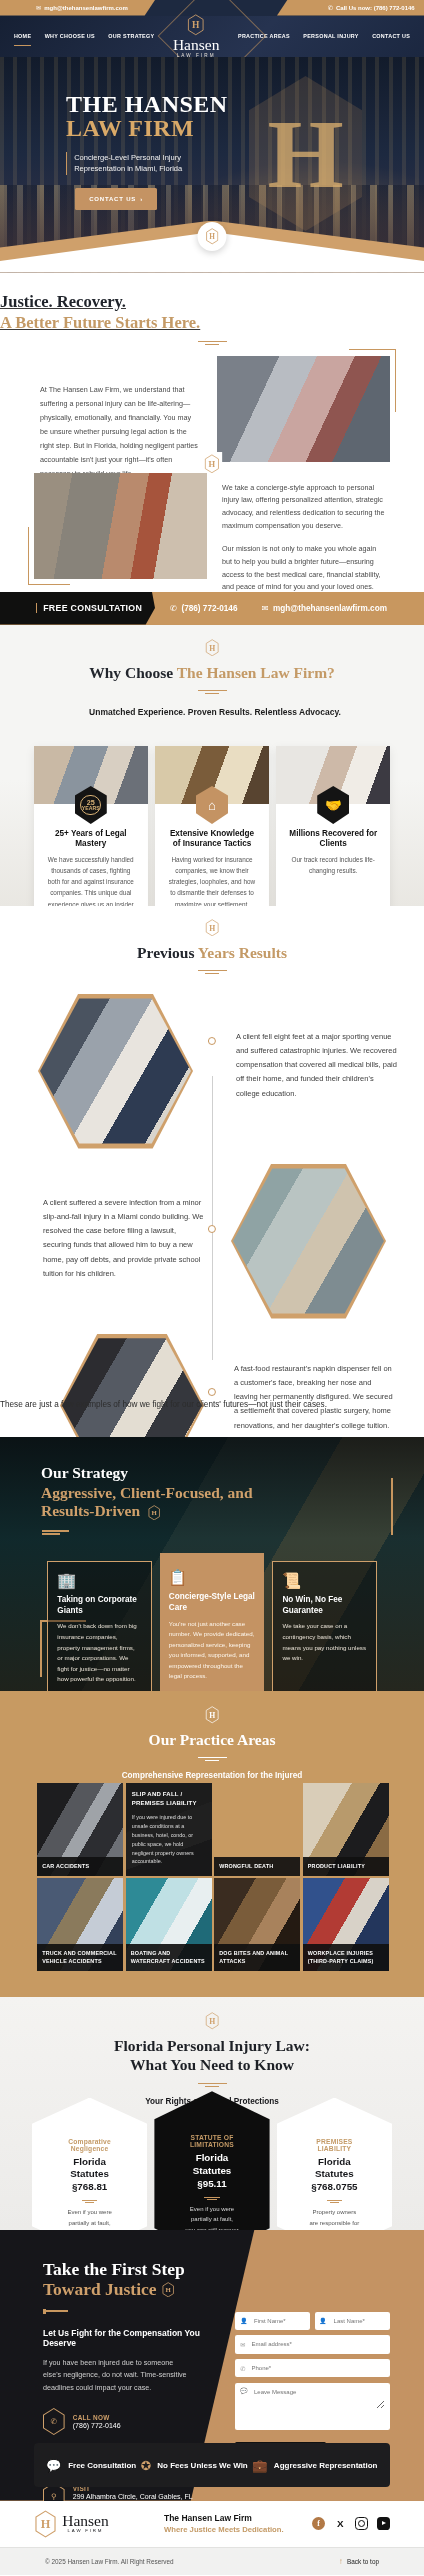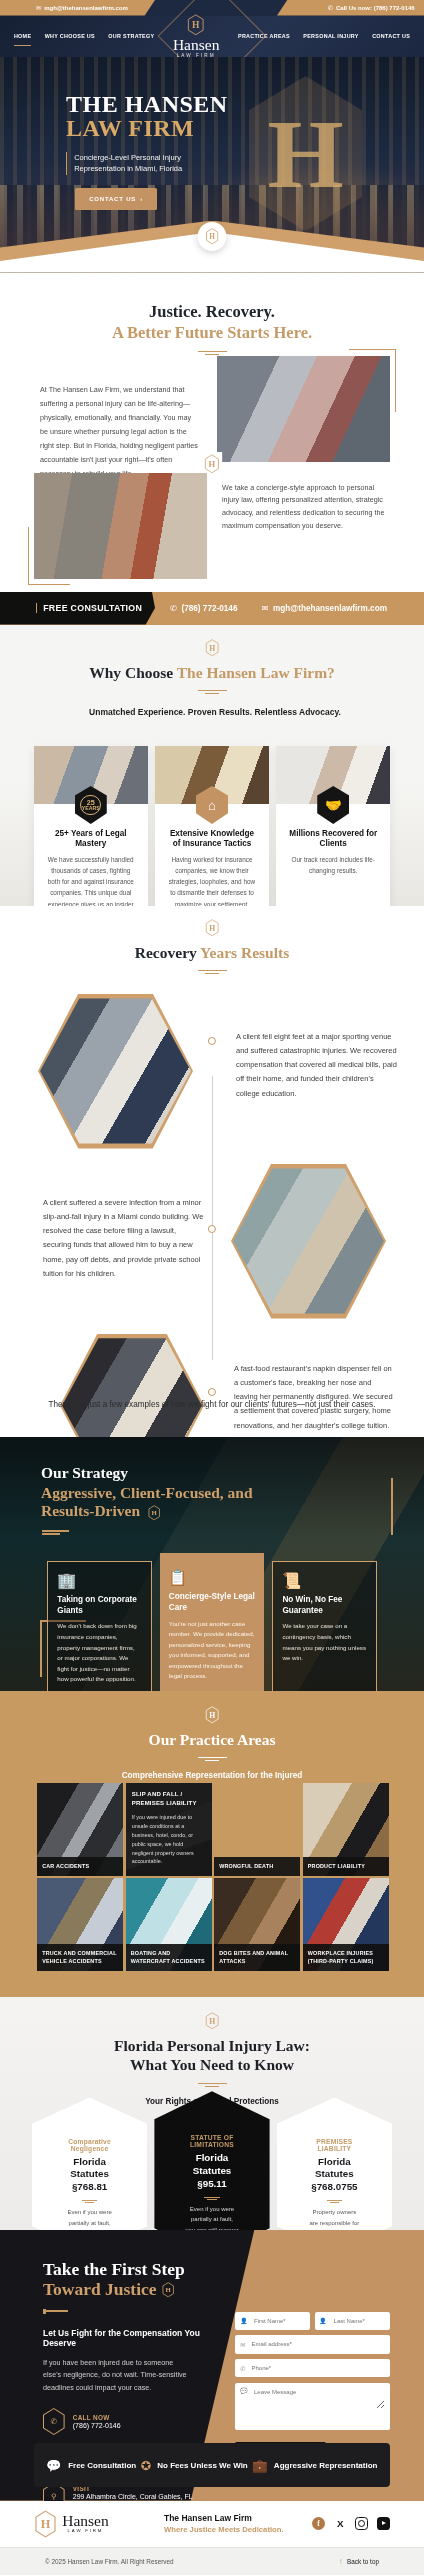--- a/index.html
+++ b/index.html
@@ -41,21 +41,21 @@
   .hero-h2{font-size:24px;line-height:1.02;color:#d9a968;margin:0;font-weight:bold;letter-spacing:0.5px;}
   .hero-sub{border-left:1.5px solid #c8975f;padding-left:7.2px;margin-top:11.3px;color:#f2f2f2;font-size:7.5px;line-height:1.55;width:149px;}
   .hero-cta{display:inline-flex;align-items:center;gap:4.1px;margin:13.4px 0 0 8.8px;background:#c49363;color:#fff;font-size:6px;font-weight:bold;letter-spacing:0.8px;padding:7.7px 14.4px;border-radius:1.5px;cursor:pointer;}
   .chev{position:absolute;left:0;right:0;bottom:0;height:52px;z-index:4;}
   .chev-gold{position:absolute;inset:0;background:#cfa06b;clip-path:polygon(0 52%,50% 0,100% 52%,100% 100%,0 100%);}
   .chev-white{position:absolute;inset:0;background:#ffffff;clip-path:polygon(0 78%,50% 22%,100% 78%,100% 100%,0 100%);}
   .badge-circle{position:absolute;left:50%;transform:translateX(-50%);width:29px;height:29px;background:#fff;border-radius:50%;box-shadow:0 2.1px 7.2px rgba(0,0,0,.18);display:flex;align-items:center;justify-content:center;z-index:6;}
   .hero .badge-circle{bottom:21.6px;}
   
   .intro{position:relative;height:319px;background:#fff;}
-  .intro-head{padding-top:29px;text-align:center;}
+  .intro-head{padding-top:19px;text-decoration:underline;}
   .intro-h1{font-size:16.5px;color:#20242b;margin:0;font-weight:bold;}
   .intro-h2{font-size:16.5px;color:#c49a66;margin:1px 0 0;font-weight:bold;}
   .divider{width:29px;height:1.5px;background:#c8975f;margin:8.2px auto 0;position:relative;}
   .divider::after{content:"";position:absolute;left:7.2px;top:3.1px;width:14.4px;height:1.5px;background:#c8975f;}
   .intro-p1{position:absolute;left:40px;top:103px;width:160px;font-size:7.2px;line-height:1.95;color:#4a4a4a;}
   .photo{background:#888;}
   .ph-consult{position:absolute;right:34px;top:83px;width:173px;height:106px;background:
      linear-gradient(115deg,#7a8089 0 28%,#b8bcc2 28% 45%,#c9a5a0 45% 62%,#8f5550 62% 74%,#5e6670 74%);}
   .ph-consult::before{content:"";position:absolute;right:-6.2px;top:-6.2px;width:46px;height:62px;border-top:1.5px solid #c8975f;border-right:1.5px solid #c8975f;}
   .ph-couple{position:absolute;left:34px;top:200px;width:173px;height:106px;background:
@@ -102,21 +102,21 @@
   .hx1{left:38px;top:88px;width:155px;height:155px;}
   .hp1{background:linear-gradient(120deg,#4a5360 0 30%,#9aa2ab 30% 48%,#e8e4de 48% 62%,#2e3b52 62% 80%,#d8d4cc 80%);}
   .ct1{left:236px;top:124px;width:161px;}
   .hx2{right:38px;top:258px;width:155px;height:155px;}
   .hp2{background:linear-gradient(120deg,#8fa3a4 0 30%,#b9c4c2 30% 50%,#cfc3ae 50% 66%,#7e8c91 66% 84%,#b2a68e 84%);}
   .ct2{left:43px;top:290px;width:162px;}
   .hx3{left:60px;top:428px;width:144px;height:144px;}
   .hp3{background:linear-gradient(120deg,#2c2c30 0 30%,#555a63 30% 48%,#e3ddd2 48% 64%,#35373d 64% 82%,#cfd2d6 82%);}
   .ct3{left:234px;top:456px;width:161px;}
   .dot1{top:131px;}.dot2{top:319px;}.dot3{top:482px;}
-  .results-close{position:absolute;left:0;right:0;bottom:24px;text-align:center;font-size:8.2px;line-height:1.8;color:#2c2c2c;}
+  .results-close{position:absolute;left:0;right:0;bottom:24px;text-align:left;font-size:8.2px;line-height:1.8;color:#2c2c2c;}
   
   .strategy{position:relative;height:254px;background:
      linear-gradient(180deg,rgba(10,14,16,.88) 0%,rgba(16,36,38,.72) 40%,rgba(34,30,20,.8) 100%),
      linear-gradient(120deg,#11353a 0 40%,#3f5a54 40% 60%,#9c8a5c 60% 78%,#314a48 78%);}
   .strategy .corner-tl{position:absolute;left:40px;top:183px;width:46px;height:57px;border-left:2.1px solid #c8975f;border-top:2.1px solid #c8975f;}
   .strategy .corner-br{position:absolute;right:31px;top:41px;width:2.1px;height:57px;background:#c8975f;}
   .str-head{padding:27px 0 0 41px;}
   .str-t1{color:#fff;font-size:15.5px;font-weight:bold;margin:0;}
   .str-t2{color:#cfa06b;font-size:15.5px;font-weight:bold;margin:2.1px 0 0;line-height:1.2;width:216px;}
   .str-div{width:27px;height:1.5px;background:#c8975f;margin:9.3px 0 0 1px;position:relative;}
@@ -284,20 +284,21 @@
   <div class="photo ph-consult"></div>
   <div class="intro-hex">
     <svg class="hexsvg" width="15.5" height="19.6" viewBox="0 0 40 50">
       <path d="M20 2 L37 12.5 V37.5 L20 48 L3 37.5 V12.5 Z" fill="none" stroke="#cfa06b" stroke-width="2"></path>
       <text x="20" y="33" text-anchor="middle" font-size="22" fill="#cfa06b" font-weight="bold">H</text>
     </svg>
   </div>
   <div class="photo ph-couple"></div>
   <div class="intro-p2">
     <p>We take a concierge-style approach to personal injury law, offering personalized attention, strategic advocacy, and relentless dedication to securing the maximum compensation you deserve.</p>
+    <p>Our mission is not only to make you whole again but to help you build a brighter future—ensuring access to the best medical care, financial stability, and peace of mind for you and your loved ones.</p>
   </div>
 </div>
 
 <div class="cta-strip">
   <div class="cta-left">
     <span>FREE CONSULTATION</span>
   </div>
   <div class="cta-right">
     <div class="ci">
       <span>✆</span>
@@ -350,21 +351,21 @@
     </div>
   </div>
 </div>
 
 <div class="results">
   <div class="results-head">
     <svg class="hexsvg" width="14.4" height="17.5" viewBox="0 0 40 50">
       <path d="M20 2 L37 12.5 V37.5 L20 48 L3 37.5 V12.5 Z" fill="none" stroke="#cfa06b" stroke-width="2"></path>
       <text x="20" y="33" text-anchor="middle" font-size="22" fill="#cfa06b" font-weight="bold">H</text>
     </svg>
-    <h2 class="sec-title serif"><span class="dark">Recovery</span> <span class="gold">Years Results</span></h2>
+    <h2 class="sec-title serif"><span class="dark">Previous</span> <span class="gold">Years Results</span></h2>
     <div class="divider"></div>
   </div>
   <div class="timeline"></div>
   <div class="tdot dot1"></div>
   <div class="tdot dot2"></div>
   <div class="tdot dot3"></div>
   <div class="hexframe hx1">
       <div class="hexph hp1"></div>
     </div>
   <div class="case-text ct1">A client fell eight feet at a major sporting venue and suffered catastrophic injuries. We recovered compensation that covered all medical bills, paid off their home, and funded their children's college education.</div>

